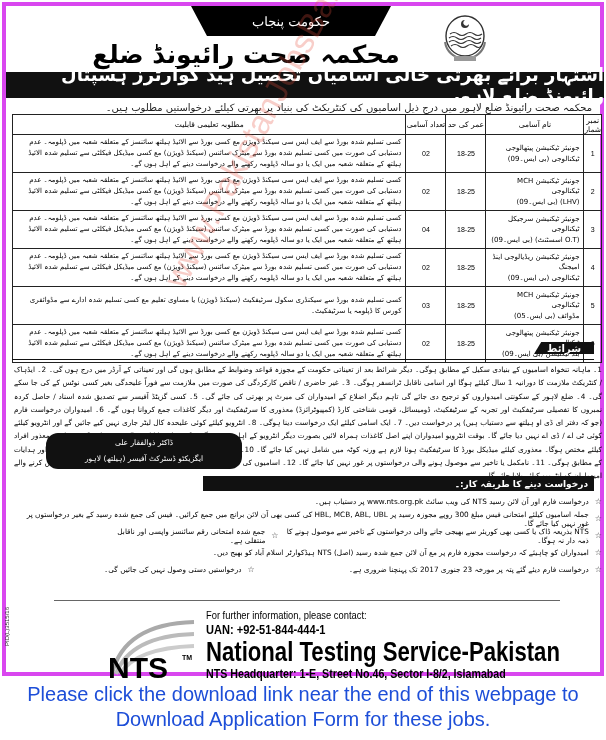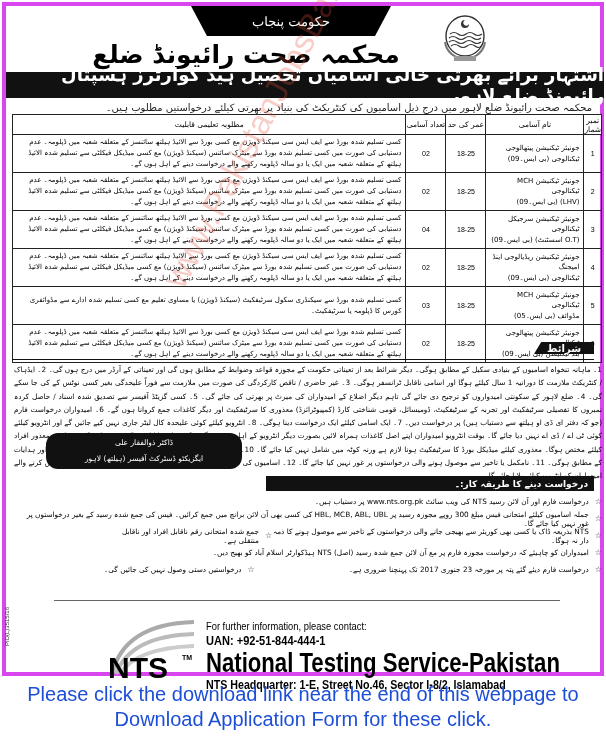--- a/index.html
+++ b/index.html
@@ -36,33 +36,33 @@
               display:flex; align-items:center; justify-content:center; }
   .cond-rule { position:absolute; left:6px; right:6px; top:353px; height:1px; background:#111; }
   .conditions { position: absolute; left: 8px; top: 357px; width: 588px; direction: rtl; text-align: justify;
                 font-size: 7.3px; line-height: 13.3px; }
 
   
   .signature { position:absolute; left:40px; top:427px; width:196px; height:36px; background:#111; color:#fff; border-radius: 12px;
                direction: rtl; text-align:center; font-size: 7.5px; line-height: 16px; padding-top: 2px; }
 
   
-  .apply-head { position:absolute; right:6px; top:470px; width:328px; height:15px; background:#111; color:#fff;
+  .apply-head { position:absolute; right:6px; top:470px; width:391px; height:15px; background:#111; color:#fff;
                 direction: rtl; font-size: 9px; font-weight:bold; padding-right: 6px; display:flex; align-items:center;padding-left:21px; }
   .apply-list { position:absolute; left:8px; top:487px; width:588px; direction: rtl; font-size: 7.3px; }
   .apply-row { height: 17px; display:flex; align-items:center; justify-content:flex-start; gap: 0; }
   .apply-item { display:flex; align-items:center; gap: 6px; }
   .apply-item.left { margin-right: auto; margin-left: 90px; }
   .star { font-size: 8px; color:#333; }
 
   .divider { position:absolute; left: 48px; top: 594px; width: 506px; height: 1px; background:#666; }
 
   
   .nts-logo { position:absolute; left: 88px; top: 608px; width: 110px; height: 68px; }
-  .nts-text { position:absolute; left: 200px; top: 602px; width: 395px; font-family: "Liberation Sans", sans-serif; margin-top: 11px; }
+  .nts-text { position:absolute; left: 200px; top: 602px; width: 395px; font-family: "Liberation Sans", sans-serif; }
   .nts-info { font-size: 11px; line-height: 14px; transform: scaleX(0.85); transform-origin: left; white-space:nowrap; }
   .nts-uan { font-size: 13px; font-weight:bold; line-height: 16px; transform: scaleX(0.85); transform-origin: left; white-space:nowrap; }
   .nts-name { font-size: 27px; font-weight:bold; line-height: 28px; transform: scaleX(0.82); transform-origin: left; white-space:nowrap; }
   .nts-addr { font-size: 13px; font-weight:bold; line-height: 16px; transform: scaleX(0.82); transform-origin: left; white-space:nowrap; }
   .side-code { position:absolute; left: -2px; top: 640px; font-size: 6px; transform: rotate(-90deg); transform-origin: left top; color:#333;
                font-family:"Liberation Sans", sans-serif; white-space: nowrap; }
 
   
   .watermark { position:absolute; left: 150px; top: 270px; font-family:"Liberation Sans", sans-serif; font-size: 34px;
                color: rgba(230,80,60,0.28); transform: rotate(-62deg); transform-origin: left top; white-space: nowrap; pointer-events:none; }
@@ -193,21 +193,21 @@
           <span>جملہ اسامیوں کیلئے امتحانی فیس مبلغ 300 روپے مجوزہ رسید پر HBL, MCB, ABL, UBL کی کسی بھی آن لائن برانچ میں جمع کرائیں۔ فیس کی جمع شدہ رسید کے بغیر درخواستوں پر غور نہیں کیا جائے گا۔</span>
         </div>
     </div>
     <div class="apply-row">
       <div class="apply-item">
           <span class="star">☆</span>
           <span>NTS بذریعہ ڈاک یا کسی بھی کوریئر سے بھیجی جانے والی درخواستوں کے تاخیر سے موصول ہونے کا ذمہ دار نہ ہوگا۔</span>
         </div>
       <div class="apply-item left">
           <span class="star">☆</span>
-          <span>جمع شدہ امتحانی رقم ناقابل افراد اور ناقابل منتقلی ہے۔</span>
+          <span>جمع شدہ امتحانی رقم سائنسز واپسی اور ناقابل منتقلی ہے۔</span>
         </div>
     </div>
     <div class="apply-row">
       <div class="apply-item">
           <span class="star">☆</span>
           <span>امیدواران کو چاہیئے کہ درخواست مجوزہ فارم پر مع آن لائن جمع شدہ رسید (اصل) NTS ہیڈکوارٹر اسلام آباد کو بھیج دیں۔</span>
         </div>
     </div>
     <div class="apply-row">
       <div class="apply-item">
@@ -238,14 +238,14 @@
     <div class="nts-addr">NTS Headquarter: 1-E, Street No.46, Sector I-8/2, Islamabad</div>
   </div>
 
   <div class="side-code">PID(L)3515/16</div>
 
   <div class="watermark">www.PakistanJobsBank.com</div>
 </div>
 
 <div class="notice">
   <div>Please click the download link near the end of this webpage to</div>
-  <div>Download Application Form for these click.</div>
+  <div>Download Application Form for these jobs.</div>
 </div>
 
 </body></html>

